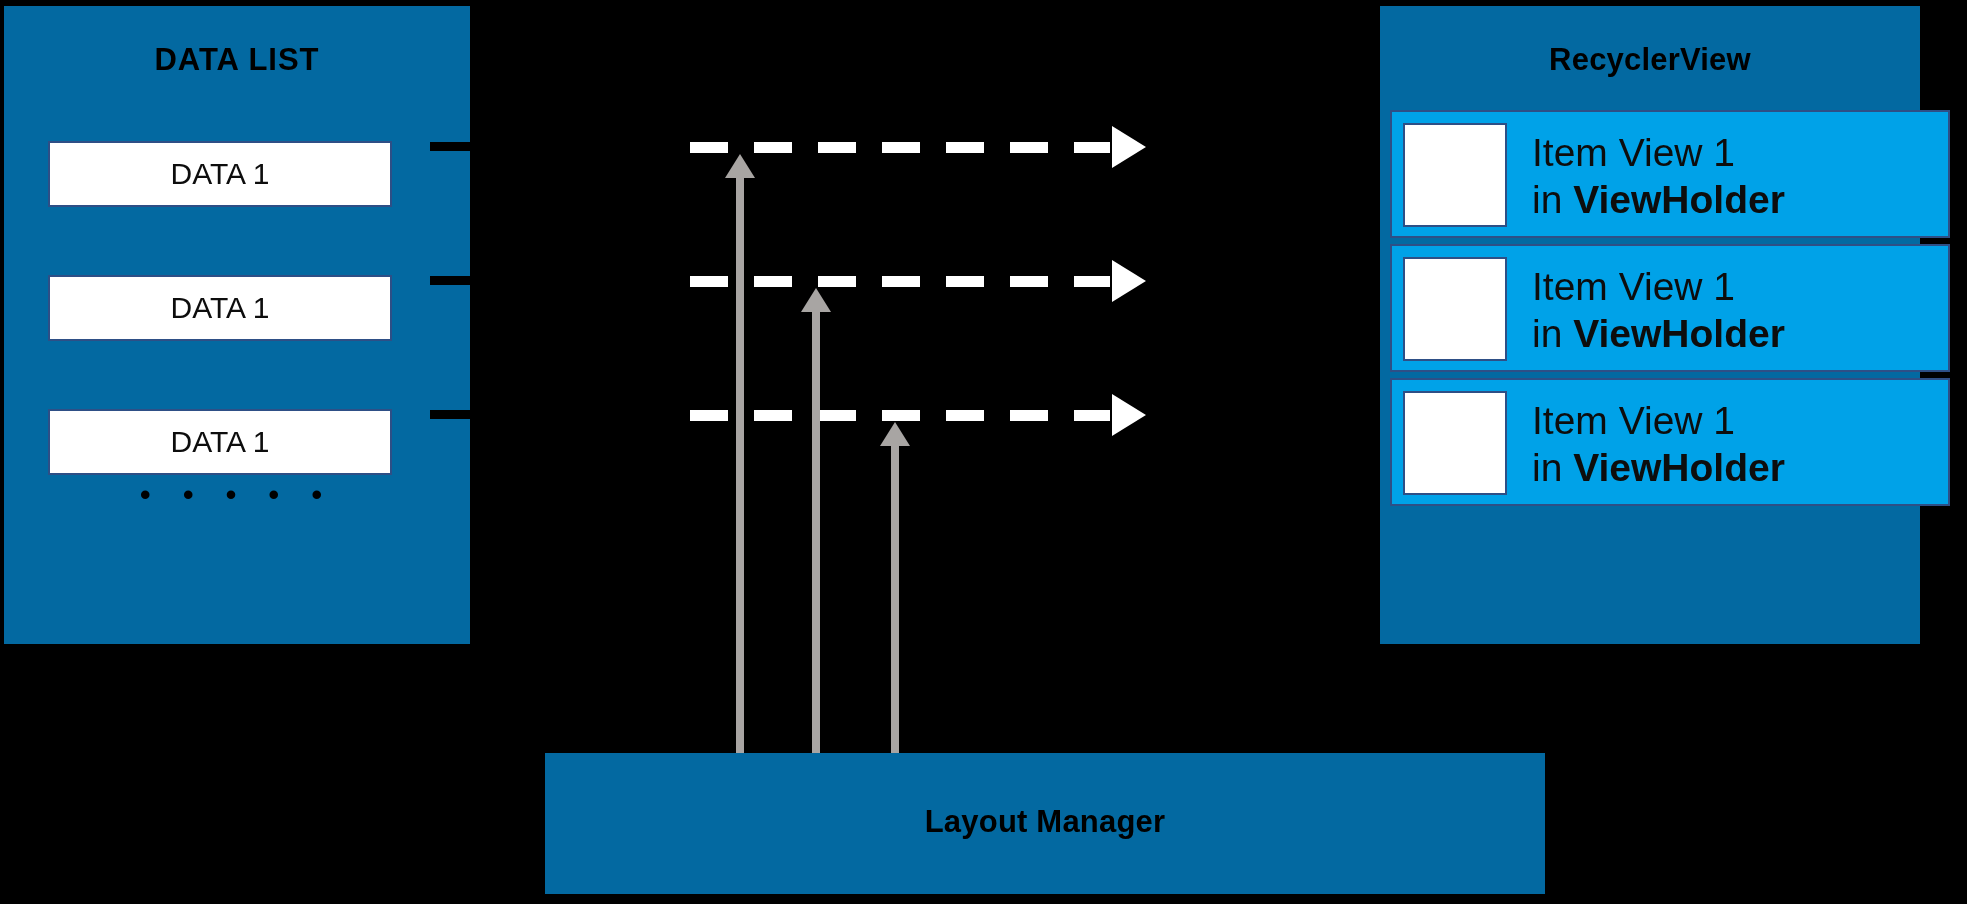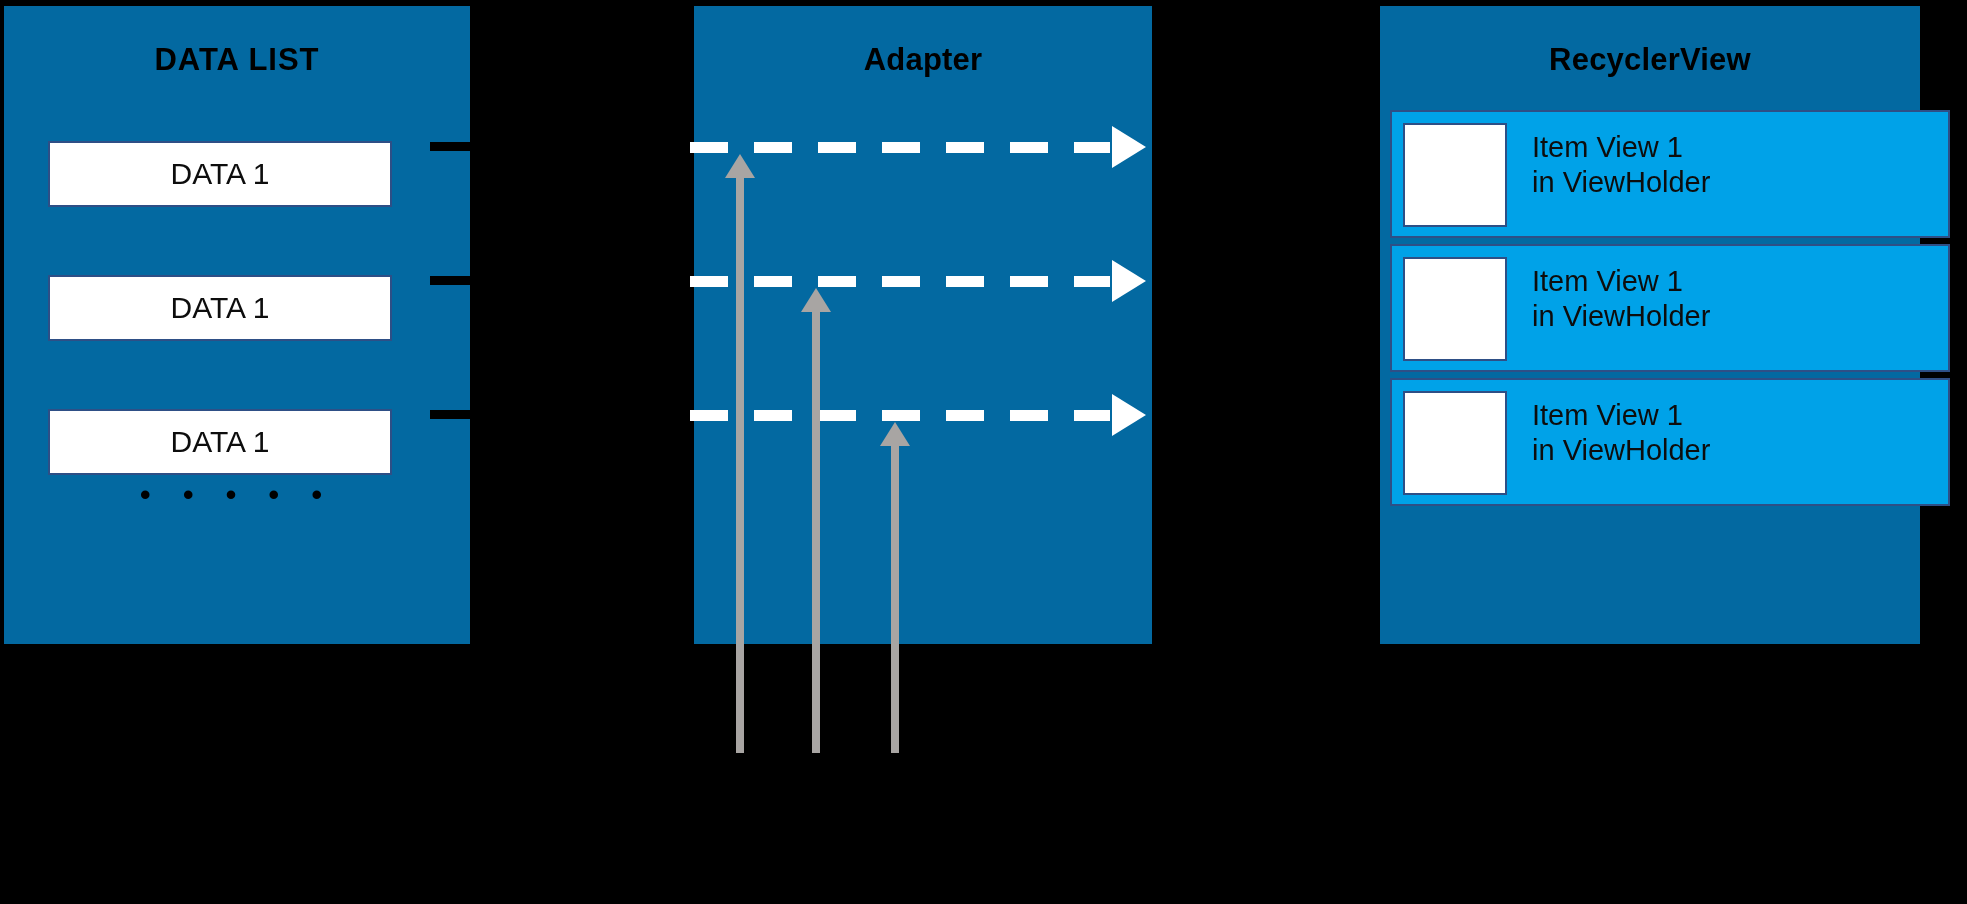--- a/index.html
+++ b/index.html
@@ -117,25 +117,25 @@
     width: 104px;
     height: 104px;
     background: #ffffff;
     border: 2px solid #2e4f86;
     box-sizing: border-box;
   }
   .item-label {
     position: absolute;
     left: 140px;
     top: 18px;
-    font-size: 29px;
+    font-size: 39px;
     color: #0d0d0d;
     line-height: 1.2;
   }
-  .item-label .vh { font-weight: normal; }
+  .item-label .vh { font-weight: bold; }
 
   
   #layout-manager-panel { left: 545px; top: 753px; width: 1000px; height: 141px; }
   #layout-manager-title {
     top: 51px;
     font-size: 31px;
   }
 
   
   .grey-arrow-shaft {
@@ -172,23 +172,20 @@
       <span>DATA 1</span>
     </div>
 
     <div id="data-ellipsis" style="top:472px;">• • • • •</div>
   </div>
 
   <div class="data-connector" style="left:430px; top:142px; width:45px;"></div>
   <div class="data-connector" style="left:430px; top:276px; width:45px;"></div>
   <div class="data-connector" style="left:430px; top:410px; width:45px;"></div>
 
-  <div class="panel" id="adapter-panel">
-    <div class="panel-title" id="adapter-title">Adapter</div>
-  </div>
 
   <div class="dash-line" style="left:690px; top:142px; width:420px;"></div>
   <div class="dash-arrowhead" style="left:1112px; top:126px;"></div>
 
   <div class="dash-line" style="left:690px; top:276px; width:420px;"></div>
   <div class="dash-arrowhead" style="left:1112px; top:260px;"></div>
 
   <div class="dash-line" style="left:690px; top:410px; width:420px;"></div>
   <div class="dash-arrowhead" style="left:1112px; top:394px;"></div>
 
@@ -226,14 +223,17 @@
 
   <div class="grey-arrow-shaft" style="left:736px; top:177px; height:576px;"></div>
   <div class="grey-arrow-head" style="left:725px; top:154px;"></div>
 
   <div class="grey-arrow-shaft" style="left:812px; top:311px; height:442px;"></div>
   <div class="grey-arrow-head" style="left:801px; top:288px;"></div>
 
   <div class="grey-arrow-shaft" style="left:891px; top:445px; height:308px;"></div>
   <div class="grey-arrow-head" style="left:880px; top:422px;"></div>
 
+  <div class="panel" id="layout-manager-panel">
+    <div class="panel-title" id="layout-manager-title">Layout Manager</div>
+  </div>
 
 </div>
 
 </body></html>

